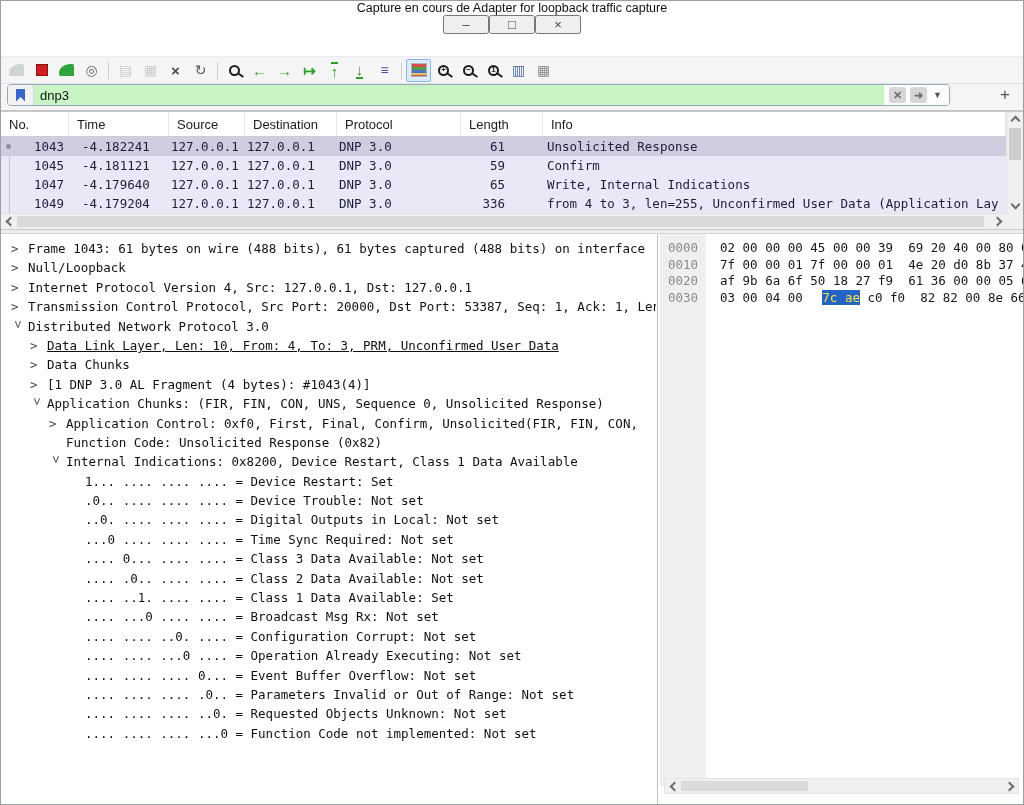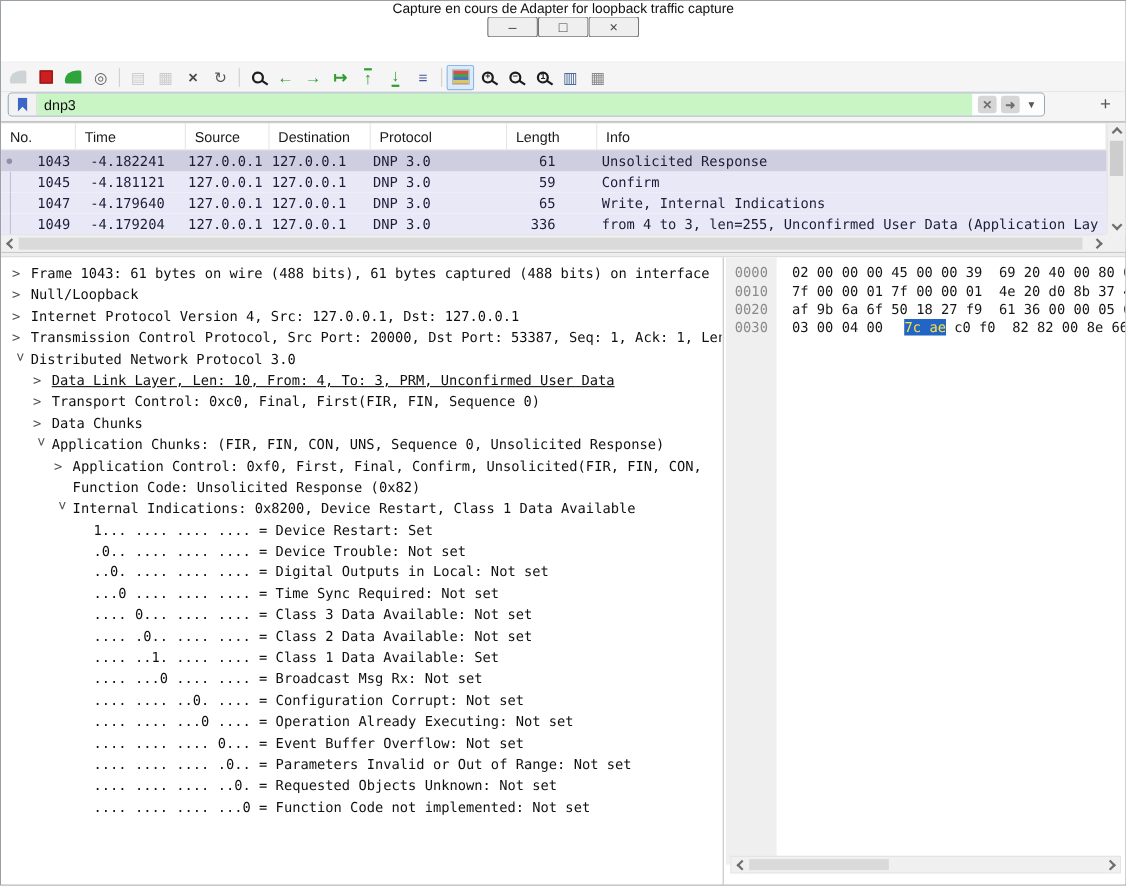--- a/index.html
+++ b/index.html
@@ -338,22 +338,22 @@
   <div class="bottom">
 
     <div class="detail-pane">
 
     <div class="tree-line" style="padding-left: 10px;"><span class="arrow">&gt;</span><span>Frame 1043: 61 bytes on wire (488 bits), 61 bytes captured (488 bits) on interface</span></div>
         <div class="tree-line" style="padding-left: 10px;"><span class="arrow">&gt;</span><span>Null/Loopback</span></div>
         <div class="tree-line" style="padding-left: 10px;"><span class="arrow">&gt;</span><span>Internet Protocol Version 4, Src: 127.0.0.1, Dst: 127.0.0.1</span></div>
         <div class="tree-line" style="padding-left: 10px;"><span class="arrow">&gt;</span><span>Transmission Control Protocol, Src Port: 20000, Dst Port: 53387, Seq: 1, Ack: 1, Len</span></div>
         <div class="tree-line" style="padding-left: 10px;"><span class="arrow expanded">&gt;</span><span>Distributed Network Protocol 3.0</span></div>
         <div class="tree-line" style="padding-left: 29px; text-decoration: underline;"><span class="arrow">&gt;</span><span>Data Link Layer, Len: 10, From: 4, To: 3, PRM, Unconfirmed User Data</span></div>
-        <div class="tree-line" style="padding-left: 29px;"><span class="arrow">&gt;</span><span>Transport Control: 0xc0, Final, First(FIR, FIN, Sequence 0)</span></div>
         <div class="tree-line" style="padding-left: 29px;"><span class="arrow">&gt;</span><span>Data Chunks</span></div>
+        <div class="tree-line" style="padding-left: 29px;"><span class="arrow">&gt;</span><span>[1 DNP 3.0 AL Fragment (4 bytes): #1043(4)]</span></div>
         <div class="tree-line" style="padding-left: 29px;"><span class="arrow expanded">&gt;</span><span>Application Chunks: (FIR, FIN, CON, UNS, Sequence 0, Unsolicited Response)</span></div>
         <div class="tree-line" style="padding-left: 48px;"><span class="arrow">&gt;</span><span>Application Control: 0xf0, First, Final, Confirm, Unsolicited(FIR, FIN, CON,</span></div>
         <div class="tree-line" style="padding-left: 48px;"><span class="arrow"></span><span>Function Code: Unsolicited Response (0x82)</span></div>
         <div class="tree-line" style="padding-left: 48px;"><span class="arrow expanded">&gt;</span><span>Internal Indications: 0x8200, Device Restart, Class 1 Data Available</span></div>
         <div class="tree-line" style="padding-left: 67px;"><span class="arrow"></span><span>1... .... .... .... = Device Restart: Set</span></div>
         <div class="tree-line" style="padding-left: 67px;"><span class="arrow"></span><span>.0.. .... .... .... = Device Trouble: Not set</span></div>
         <div class="tree-line" style="padding-left: 67px;"><span class="arrow"></span><span>..0. .... .... .... = Digital Outputs in Local: Not set</span></div>
         <div class="tree-line" style="padding-left: 67px;"><span class="arrow"></span><span>...0 .... .... .... = Time Sync Required: Not set</span></div>
         <div class="tree-line" style="padding-left: 67px;"><span class="arrow"></span><span>.... 0... .... .... = Class 3 Data Available: Not set</span></div>
         <div class="tree-line" style="padding-left: 67px;"><span class="arrow"></span><span>.... .0.. .... .... = Class 2 Data Available: Not set</span></div>

